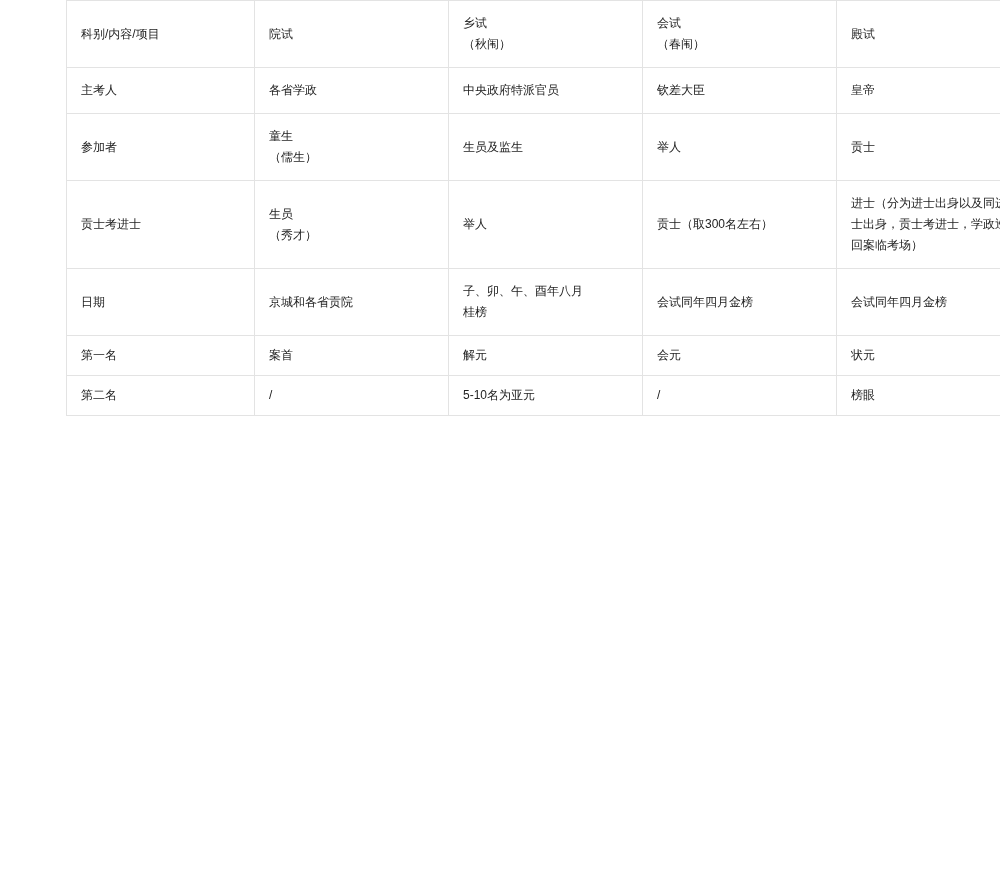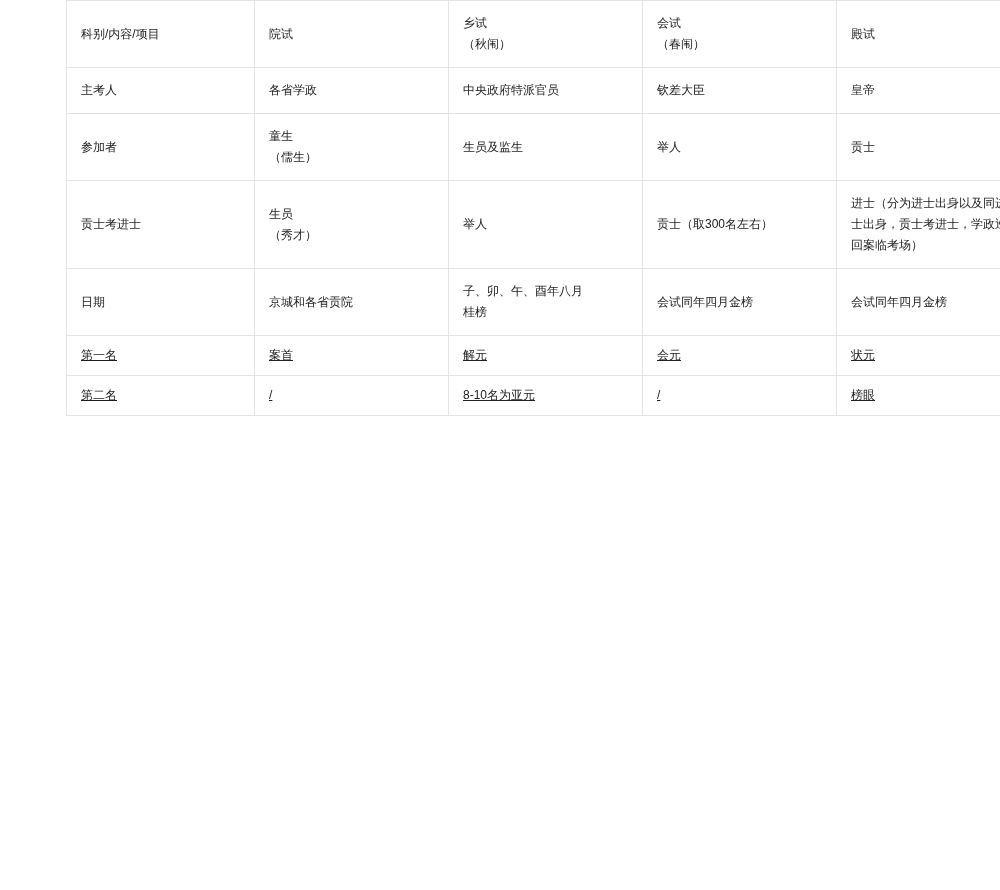--- a/index.html
+++ b/index.html
@@ -36,21 +36,20 @@
     border: 1px solid #e3e3e3;
     padding: 12px 14px 12px 14px;
     vertical-align: middle;
     color: #222222;
     word-break: break-all;
     white-space: pre-line;
   }
   table.exam-table tr.short td {
     padding-top: 9px;
     padding-bottom: 9px;
-    text-decoration: underline;
   }
   table.exam-table td.label {
     color: #1c1c1c;
   }
 </style>
 </head>
 <body>
 
 <div class="table-wrap">
   <table class="exam-table">
@@ -105,19 +104,19 @@
         <tr class="short">
           <td class="label">第一名</td>
           <td>案首</td>
           <td>解元</td>
           <td>会元</td>
           <td>状元</td>
         </tr>
         <tr class="short">
           <td class="label">第二名</td>
           <td>/</td>
-          <td>8-10名为亚元</td>
+          <td>5-10名为亚元</td>
           <td>/</td>
           <td>榜眼</td>
         </tr>
       </tbody>
   </table>
 </div>
 
 </body></html>

